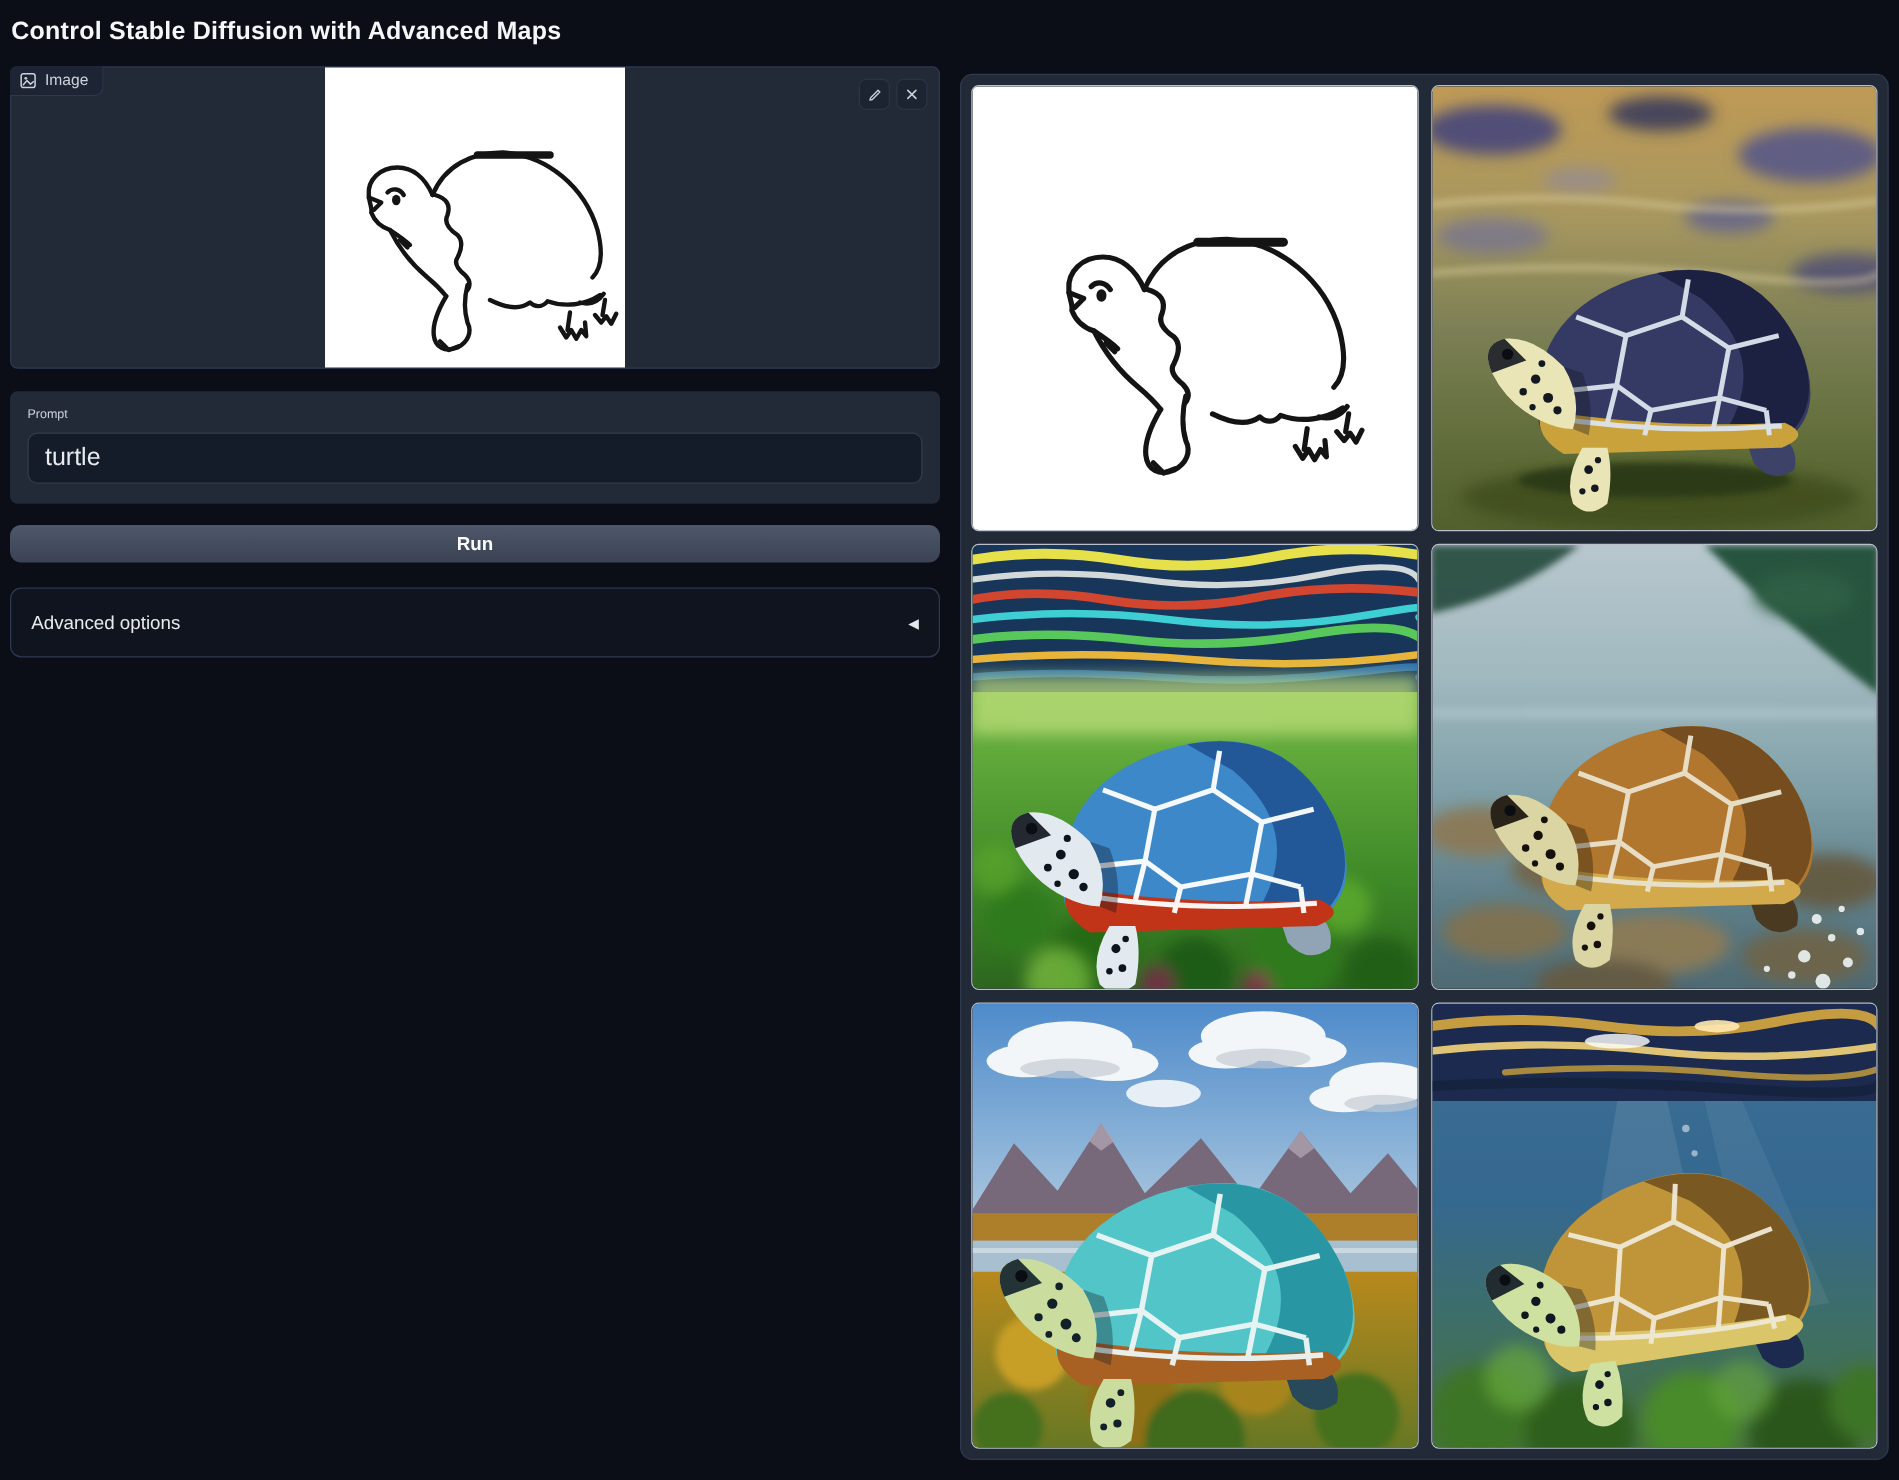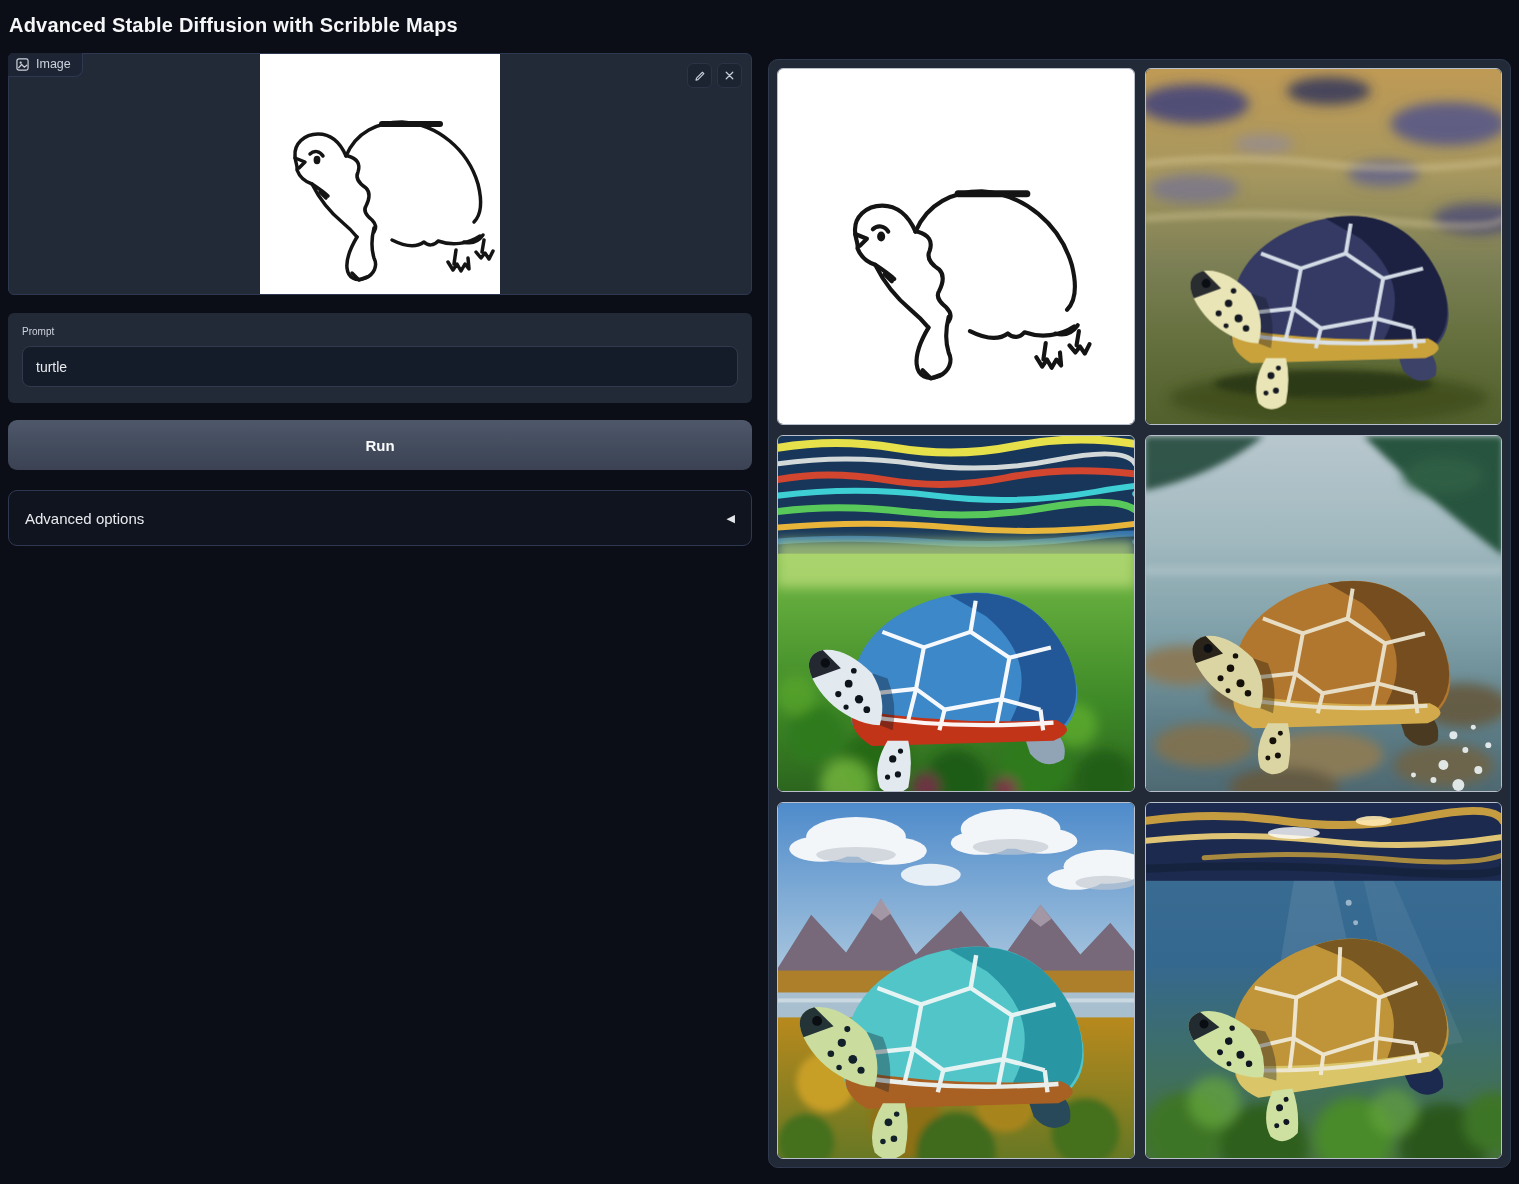--- a/index.html
+++ b/index.html
@@ -27,25 +27,25 @@
     border-radius:5px 0 8px 0; color:#ccd2dc; font-size:12.5px; }
   .img-actions { position:absolute; top:9px; right:9px; display:flex; gap:5px; }
   .icon-btn { width:25px; height:25px; border-radius:6px; background:#1c2432; border:1px solid #2b3446;
     display:flex; align-items:center; justify-content:center; padding:0; cursor:pointer; }
   .icon-btn svg { display:block; }
 
   
   .prompt-block { padding:13px 14px 16px 14px; margin-bottom:17px; }
   .prompt-block label { display:block; font-size:10px; color:#ced3dd; margin-bottom:9px; }
   .prompt-block input { width:100%; height:41px; background:#141b29; border:1px solid #323b4e;
-    border-radius:8px; color:#e8eaee; font-size:14px; padding:0 13px; outline:none;
+    border-radius:8px; color:#e8eaee; font-size:20px; padding:0 13px; outline:none;
     font-family:"Liberation Sans", sans-serif; }
 
   
-  .run { display:block; width:100%; height:50px; margin:0 0 20px 0; border:none; border-radius:9px;
+  .run { display:block; width:100%; height:30px; margin:0 0 20px 0; border:none; border-radius:9px;
     background:linear-gradient(180deg,#4e586a 0%,#3a4253 100%);
     color:#fafbfc; font-weight:700; font-size:15px; font-family:"Liberation Sans", sans-serif; cursor:pointer; }
 
   
   .advanced { height:56px; border:1px solid #2e3850; border-radius:9px; background:#10141f;
     display:flex; align-items:center; justify-content:space-between; padding:0 16px;
     font-size:15px; color:#e8eaee; cursor:pointer; }
   .advanced .arrow { font-size:11px; color:#e3e6ea; }
 
   
@@ -165,21 +165,21 @@
         <circle cx="38" cy="83" r="1.4"></circle>
           <circle cx="40" cy="89" r="1.2"></circle>
         <circle cx="36" cy="90" r="1"></circle>
           <circle cx="41" cy="80" r="1"></circle>
       </g>
     </symbol>
   </defs>
 </svg>
 
 <div class="page">
-  <h1 class="title">Advanced Stable Diffusion with Scribble Maps</h1>
+  <h1 class="title">Control Stable Diffusion with Advanced Maps</h1>
 
   <div class="cols">
 
     <div class="left">
 
       <div class="block image-block">
         <div class="image-canvas">
           <svg viewBox="0 0 240 240" preserveAspectRatio="xMidYMid meet">
             <use href="#sketch-turtle" x="0" y="0" width="240" height="240"></use>
           </svg>

